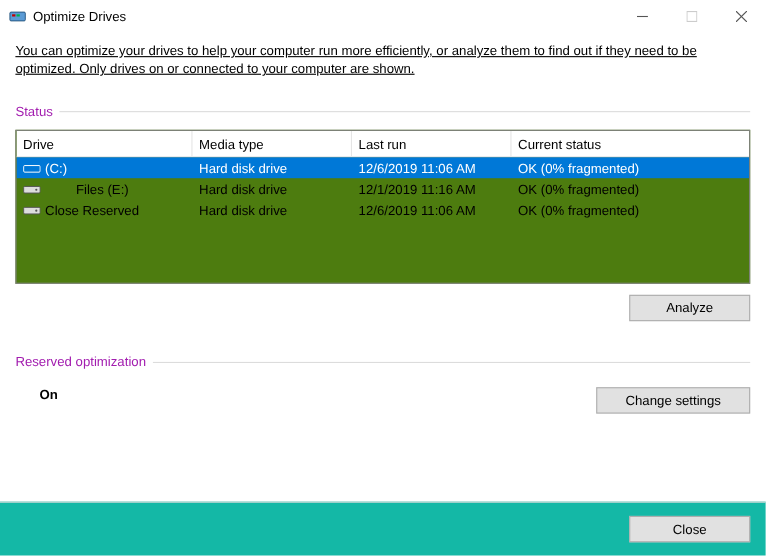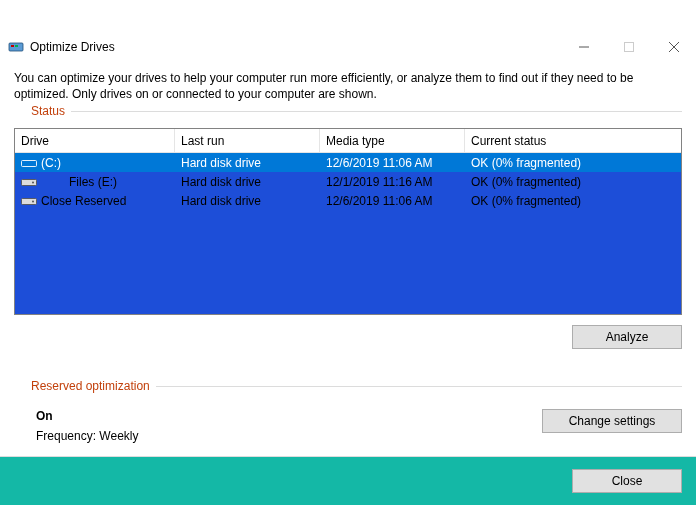--- a/index.html
+++ b/index.html
@@ -12,21 +12,20 @@
     height: 505px;
     overflow: hidden;
     display: flex;
     flex-direction: column;
   }
   .titlebar {
     height: 30px;
     display: flex;
     align-items: center;
     padding: 0 0 0 8px;
-    margin-top: 32px;
   }
   .titlebar .app-icon {
     width: 16px; height: 16px;
     margin-right: 6px;
     display: flex; align-items: center; justify-content: center;
   }
   .titlebar .title { flex: 0 0 auto; }
   .titlebar .spacer { flex: 1; }
   .win-controls { display: flex; height: 100%; }
   .win-btn {
@@ -37,36 +36,37 @@
   .win-btn.disabled { color: #ccc; }
   .win-btn svg { width: 10px; height: 10px; }
   .content {
     padding: 8px 14px 0 14px;
     flex: 1;
     display: flex;
     flex-direction: column;
   }
   .intro {
     line-height: 1.35;
-    margin-bottom: 2px;
+    margin-bottom: 24px;
+    text-decoration: underline;
   }
   .section-label {
     display: flex;
     align-items: center;
     margin-bottom: 10px;
   }
-  .section-label .txt { margin-right: 6px; color: #c2410c; margin-left: 17px; }
+  .section-label .txt { margin-right: 6px; color: #a21caf; }
   .section-label .line {
     flex: 1; height: 1px; background: #dcdcdc;
   }
   .table-box {
     border: 1px solid #828282;
-    height: 187px;
+    height: 140px;
     overflow: hidden;
-    background: #1d4ed8;
+    background: #4d7c0f;
   }
   .thead {
     display: flex;
     height: 24px;
     align-items: center;
     background: #fff;
     border-bottom: 1px solid #e5e5e5;
   }
   .th {
     padding: 0 6px;
@@ -160,22 +160,22 @@
   <div class="intro">You can optimize your drives to help your computer run more efficiently, or analyze them to find out if they need to be optimized. Only drives on or connected to your computer are shown.</div>
 
   <div class="section-label">
     <span class="txt">Status</span>
     <span class="line"></span>
   </div>
 
   <div class="table-box">
     <div class="thead">
       <div class="th col-drive">Drive</div>
+      <div class="th col-media">Media type</div>
       <div class="th col-last">Last run</div>
-      <div class="th col-media">Media type</div>
       <div class="th col-status">Current status</div>
     </div>
     <div class="tbody" id="tbody">
         <div class="tr selected">
           <div class="td col-drive">
             <span class="drive-icon">
               <svg width="16" height="12" viewBox="0 0 16 12">
                 <rect x="0.5" y="3.5" width="15" height="6" rx="1" fill="none" stroke="#fff" stroke-width="0.9"></rect>
                 <rect x="2" y="5" width="3" height="3" fill="#0078d7"></rect>
               </svg>
@@ -223,21 +223,20 @@
   </div>
 
   <div class="sched-block">
     <div class="section-label">
       <span class="txt">Reserved optimization</span>
       <span class="line"></span>
     </div>
     <div class="sched-body">
       <div class="sched-text">
         <div class="on">On</div>
-        <div>Frequency: Weekly</div>
       </div>
       <div>
         <button class="win" style="min-width:140px">Change settings</button>
       </div>
     </div>
   </div>
 </div>
 
 <div class="footer">
   <button class="win">Close</button>

